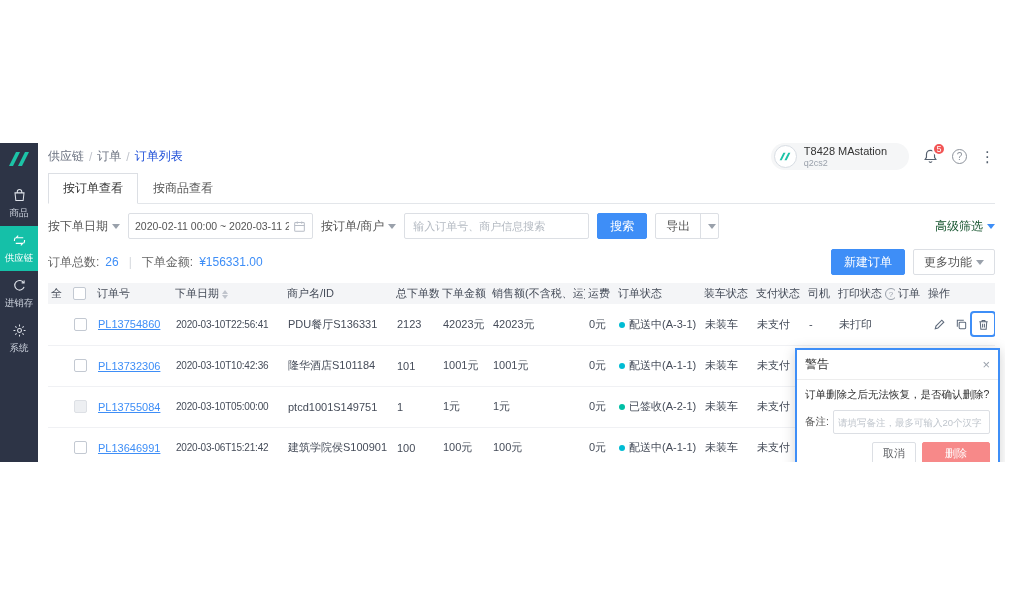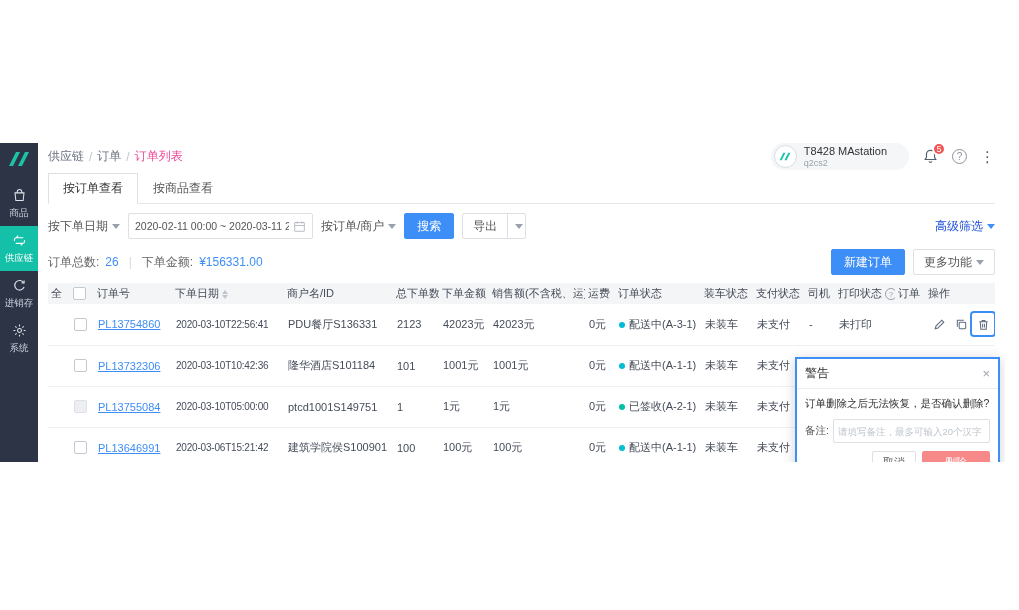--- a/index.html
+++ b/index.html
@@ -13,21 +13,21 @@
   .side-item { width:38px; padding:7px 0 6px; display:flex; flex-direction:column; align-items:center; cursor:pointer; }
   .side-item .side-label { font-size:10px; color:#cdd3de; margin-top:3px; white-space:nowrap; transform:scale(.95); }
   .side-item.active { background:#15c0a8; }
   .side-item.active .side-label { color:#fff; }
 
   
   .main { flex:1; display:flex; flex-direction:column; padding:0 10px; position:relative; }
   .topbar { height:30px; display:flex; align-items:center; justify-content:space-between; }
   .breadcrumb { font-size:12px; color:#6b7280; display:flex; gap:5px; align-items:center; }
   .breadcrumb .bc-sep { color:#c0c4cc; }
-  .breadcrumb .bc-current { color:#ec4899; }
+  .breadcrumb .bc-current { color:#1d4ed8; }
   .topbar-right { display:flex; align-items:center; gap:13px; }
   .user-chip { display:flex; align-items:center; gap:7px; background:#f5f6f7; border-radius:15px; padding:2px 22px 2px 3px; cursor:pointer;justify-content:center; }
   .avatar { width:23px; height:23px; border-radius:50%; background:#fff; border:1px solid #d8dde3; display:flex; align-items:center; justify-content:center; }
   .user-meta { display:flex; flex-direction:column; line-height:1.15; }
   .user-name { font-size:11px; color:#333; }
   .user-sub { font-size:9px; color:#9aa1ab; }
   .bell-wrap { position:relative; cursor:pointer; display:flex; }
   .badge { position:absolute; top:-6px; right:-7px; min-width:14px; height:14px; border-radius:8px; background:#f25555; color:#fff;
     font-size:9px; display:flex; align-items:center; justify-content:center; border:2px solid #fff; padding:0 2px; }
   .help-btn { width:15px; height:15px; border-radius:50%; border:1px solid #8d939c; color:#8d939c; font-size:10px;
@@ -49,21 +49,21 @@
     padding:0 6px; gap:4px; cursor:pointer; background:#fff; }
   .date-box .date-text { flex:1; font-size:10.5px; color:#555; white-space:nowrap; overflow:hidden; }
   .search-input { width:185px; height:26px; border:1px solid #dcdfe4; border-radius:2px; font-size:11px; padding:0 8px; color:#333;
     font-family:"Liberation Sans","DejaVu Sans",sans-serif; }
   .search-input::placeholder { color:#b4bac2; }
   .btn { cursor:pointer; font-family:"Liberation Sans","DejaVu Sans",sans-serif; }
   .btn-primary { background:#3e8ef7; color:#fff; border:1px solid #3e8ef7; border-radius:2px; font-size:12px; height:26px; padding:0 12px; }
   .btn-split { display:flex; height:26px; border:1px solid #dcdfe4; border-radius:2px; background:#fff; cursor:pointer; }
   .btn-split .split-main { font-size:12px; color:#555; padding:0 10px; display:flex; align-items:center; }
   .btn-split .split-caret { border-left:1px solid #dcdfe4; width:18px; display:flex; align-items:center; justify-content:center; }
-  .adv-filter { margin-left:auto; font-size:12px; color:#1d4ed8; display:flex; align-items:center; cursor:pointer; }
+  .adv-filter { margin-left:auto; font-size:12px; color:#14532d; display:flex; align-items:center; cursor:pointer; }
 
   
   .summary-row { display:flex; align-items:center; margin-top:10px; font-size:12px; color:#666; gap:6px; }
   .summary-num { color:#3e8ef7; }
   .summary-sep { color:#d5d8dd; margin:0 4px; }
   .summary-actions { margin-left:auto; display:flex; gap:8px; align-items:center; }
   .btn-plain { background:#fff; border:1px solid #dcdfe4; border-radius:2px; color:#555; font-size:12px; height:26px; padding:0 10px;
     display:flex; align-items:center; }
 
   
@@ -83,21 +83,21 @@
   .sorter i { display:block; width:0; height:0; border-left:3.5px solid transparent; border-right:3.5px solid transparent; }
   .sorter .up { border-bottom:4px solid #c0c4cc; }
   .sorter .down { border-top:4px solid #c0c4cc; }
   .help-circle { display:inline-flex; width:12px; height:12px; border-radius:50%; border:1px solid #9aa1ab; color:#9aa1ab;
     font-size:8px; align-items:center; justify-content:center; margin-left:3px; vertical-align:middle; cursor:pointer; }
   .act { display:inline-flex; width:20px; height:20px; align-items:center; justify-content:center; cursor:pointer;
     vertical-align:middle; margin-right:2px; }
   .act.hl { outline:2px solid #3e8ef7; outline-offset:1px; border-radius:1px; }
 
   
-  .dialog { position:absolute; left:795px; top:214px; width:205px; background:#fff; border:2px solid #3e8ef7;
+  .dialog { position:absolute; left:795px; top:205px; width:205px; background:#fff; border:2px solid #3e8ef7;
     box-shadow:0 2px 12px rgba(0,0,0,.18); z-index:20; }
   .dialog-header { display:flex; align-items:center; justify-content:space-between; padding:6px 8px; border-bottom:1px solid #ededed; }
   .dialog-title { font-size:12px; color:#333; }
   .dialog-close { font-size:13px; color:#9aa1ab; cursor:pointer; line-height:1; }
   .dialog-body { padding:8px; }
   .dialog-msg { font-size:10.5px; color:#333; white-space:nowrap; overflow:hidden; margin-bottom:8px; }
   .remark-row { display:flex; align-items:center; gap:4px; }
   .remark-label { font-size:10.5px; color:#555; white-space:nowrap; }
   .remark-input { flex:1; min-width:0; height:24px; border:1px solid #dcdfe4; border-radius:2px; font-size:9.5px; padding:0 4px;
     color:#333; font-family:"Liberation Sans","DejaVu Sans",sans-serif; }
@@ -213,20 +213,21 @@
             <svg width="13" height="13" viewBox="0 0 14 14" fill="none" stroke="#b8bdc6" stroke-width="1.1">
               <rect x="1.8" y="2.8" width="10.4" height="9.4" rx="1"></rect>
               <path d="M1.8 5.8h10.4M4.6 1.5v2.6M9.4 1.5v2.6"></path>
             </svg>
           </span>
       </div>
       <span class="drop-label">
         <span>按订单/商户</span>
           <i class="caret"></i>
       </span>
+      <input class="search-input" placeholder="输入订单号、商户信息搜索" style="">
       <button class="btn btn-primary">搜索</button>
       <div class="btn-split">
         <span class="split-main">导出</span>
         <span class="split-caret">
             <i class="caret"></i>
           </span>
       </div>
       <span class="adv-filter">
         <span>高级筛选</span>
           <i class="caret blue"></i>

